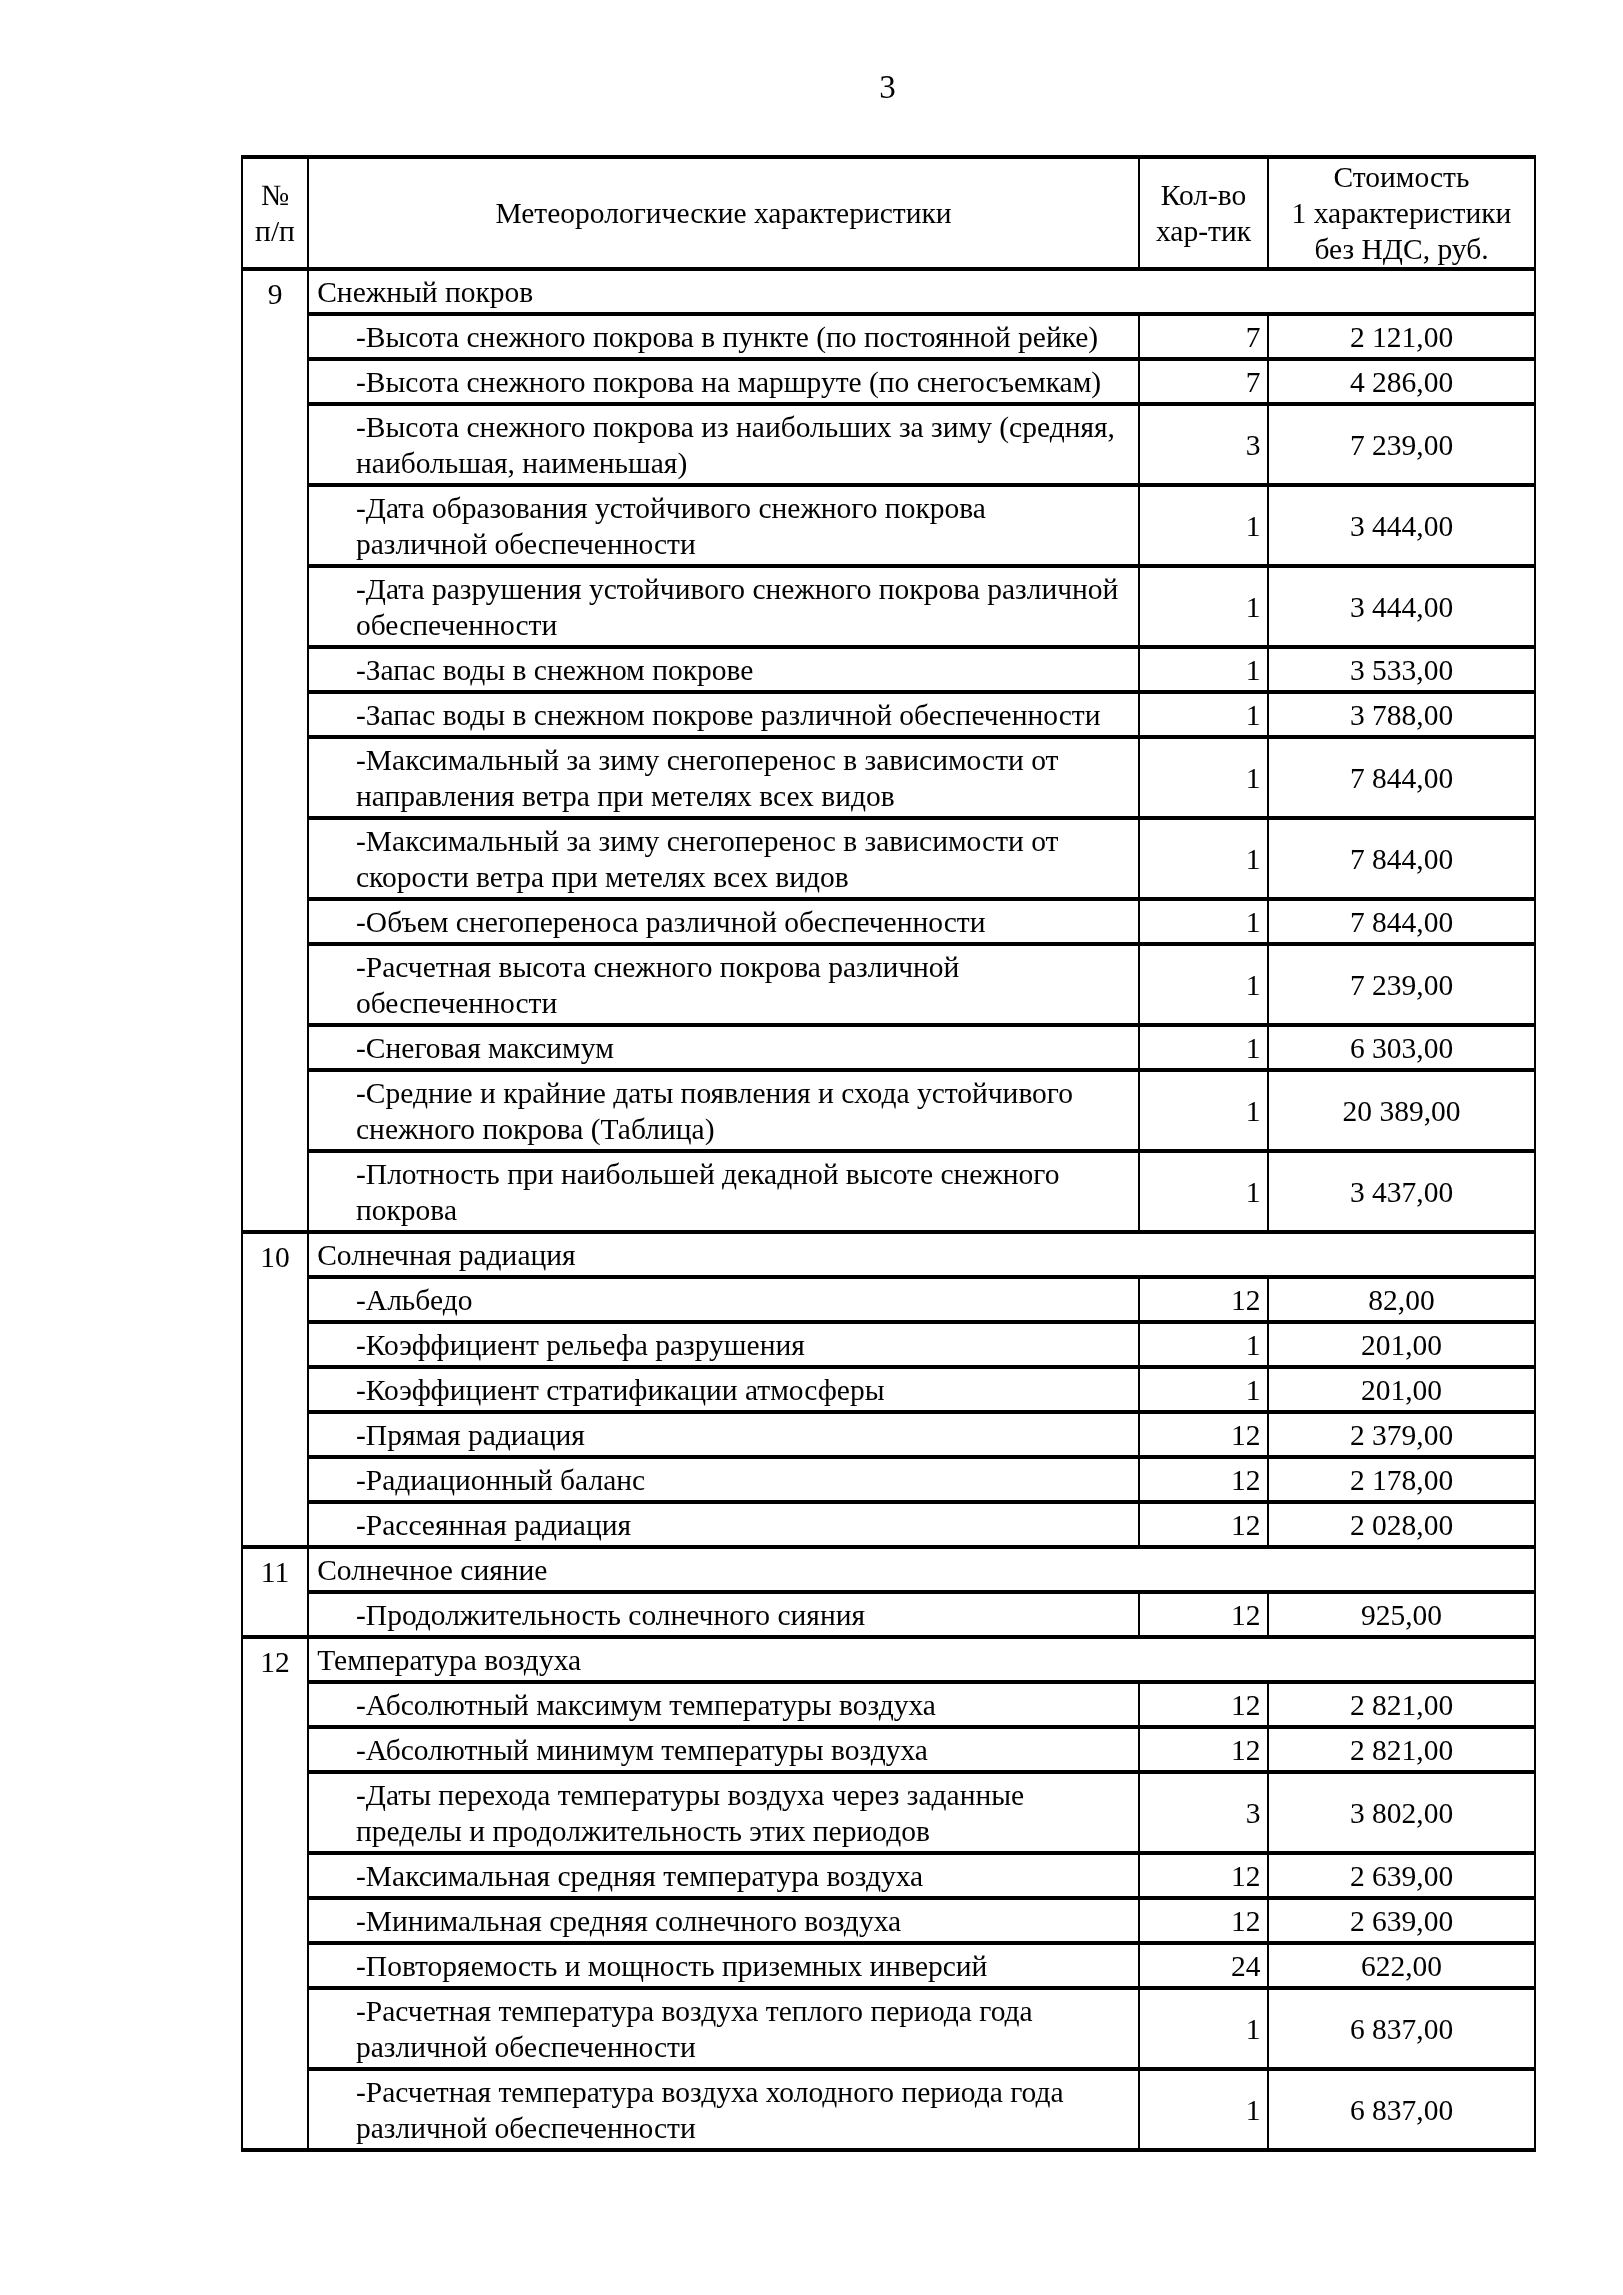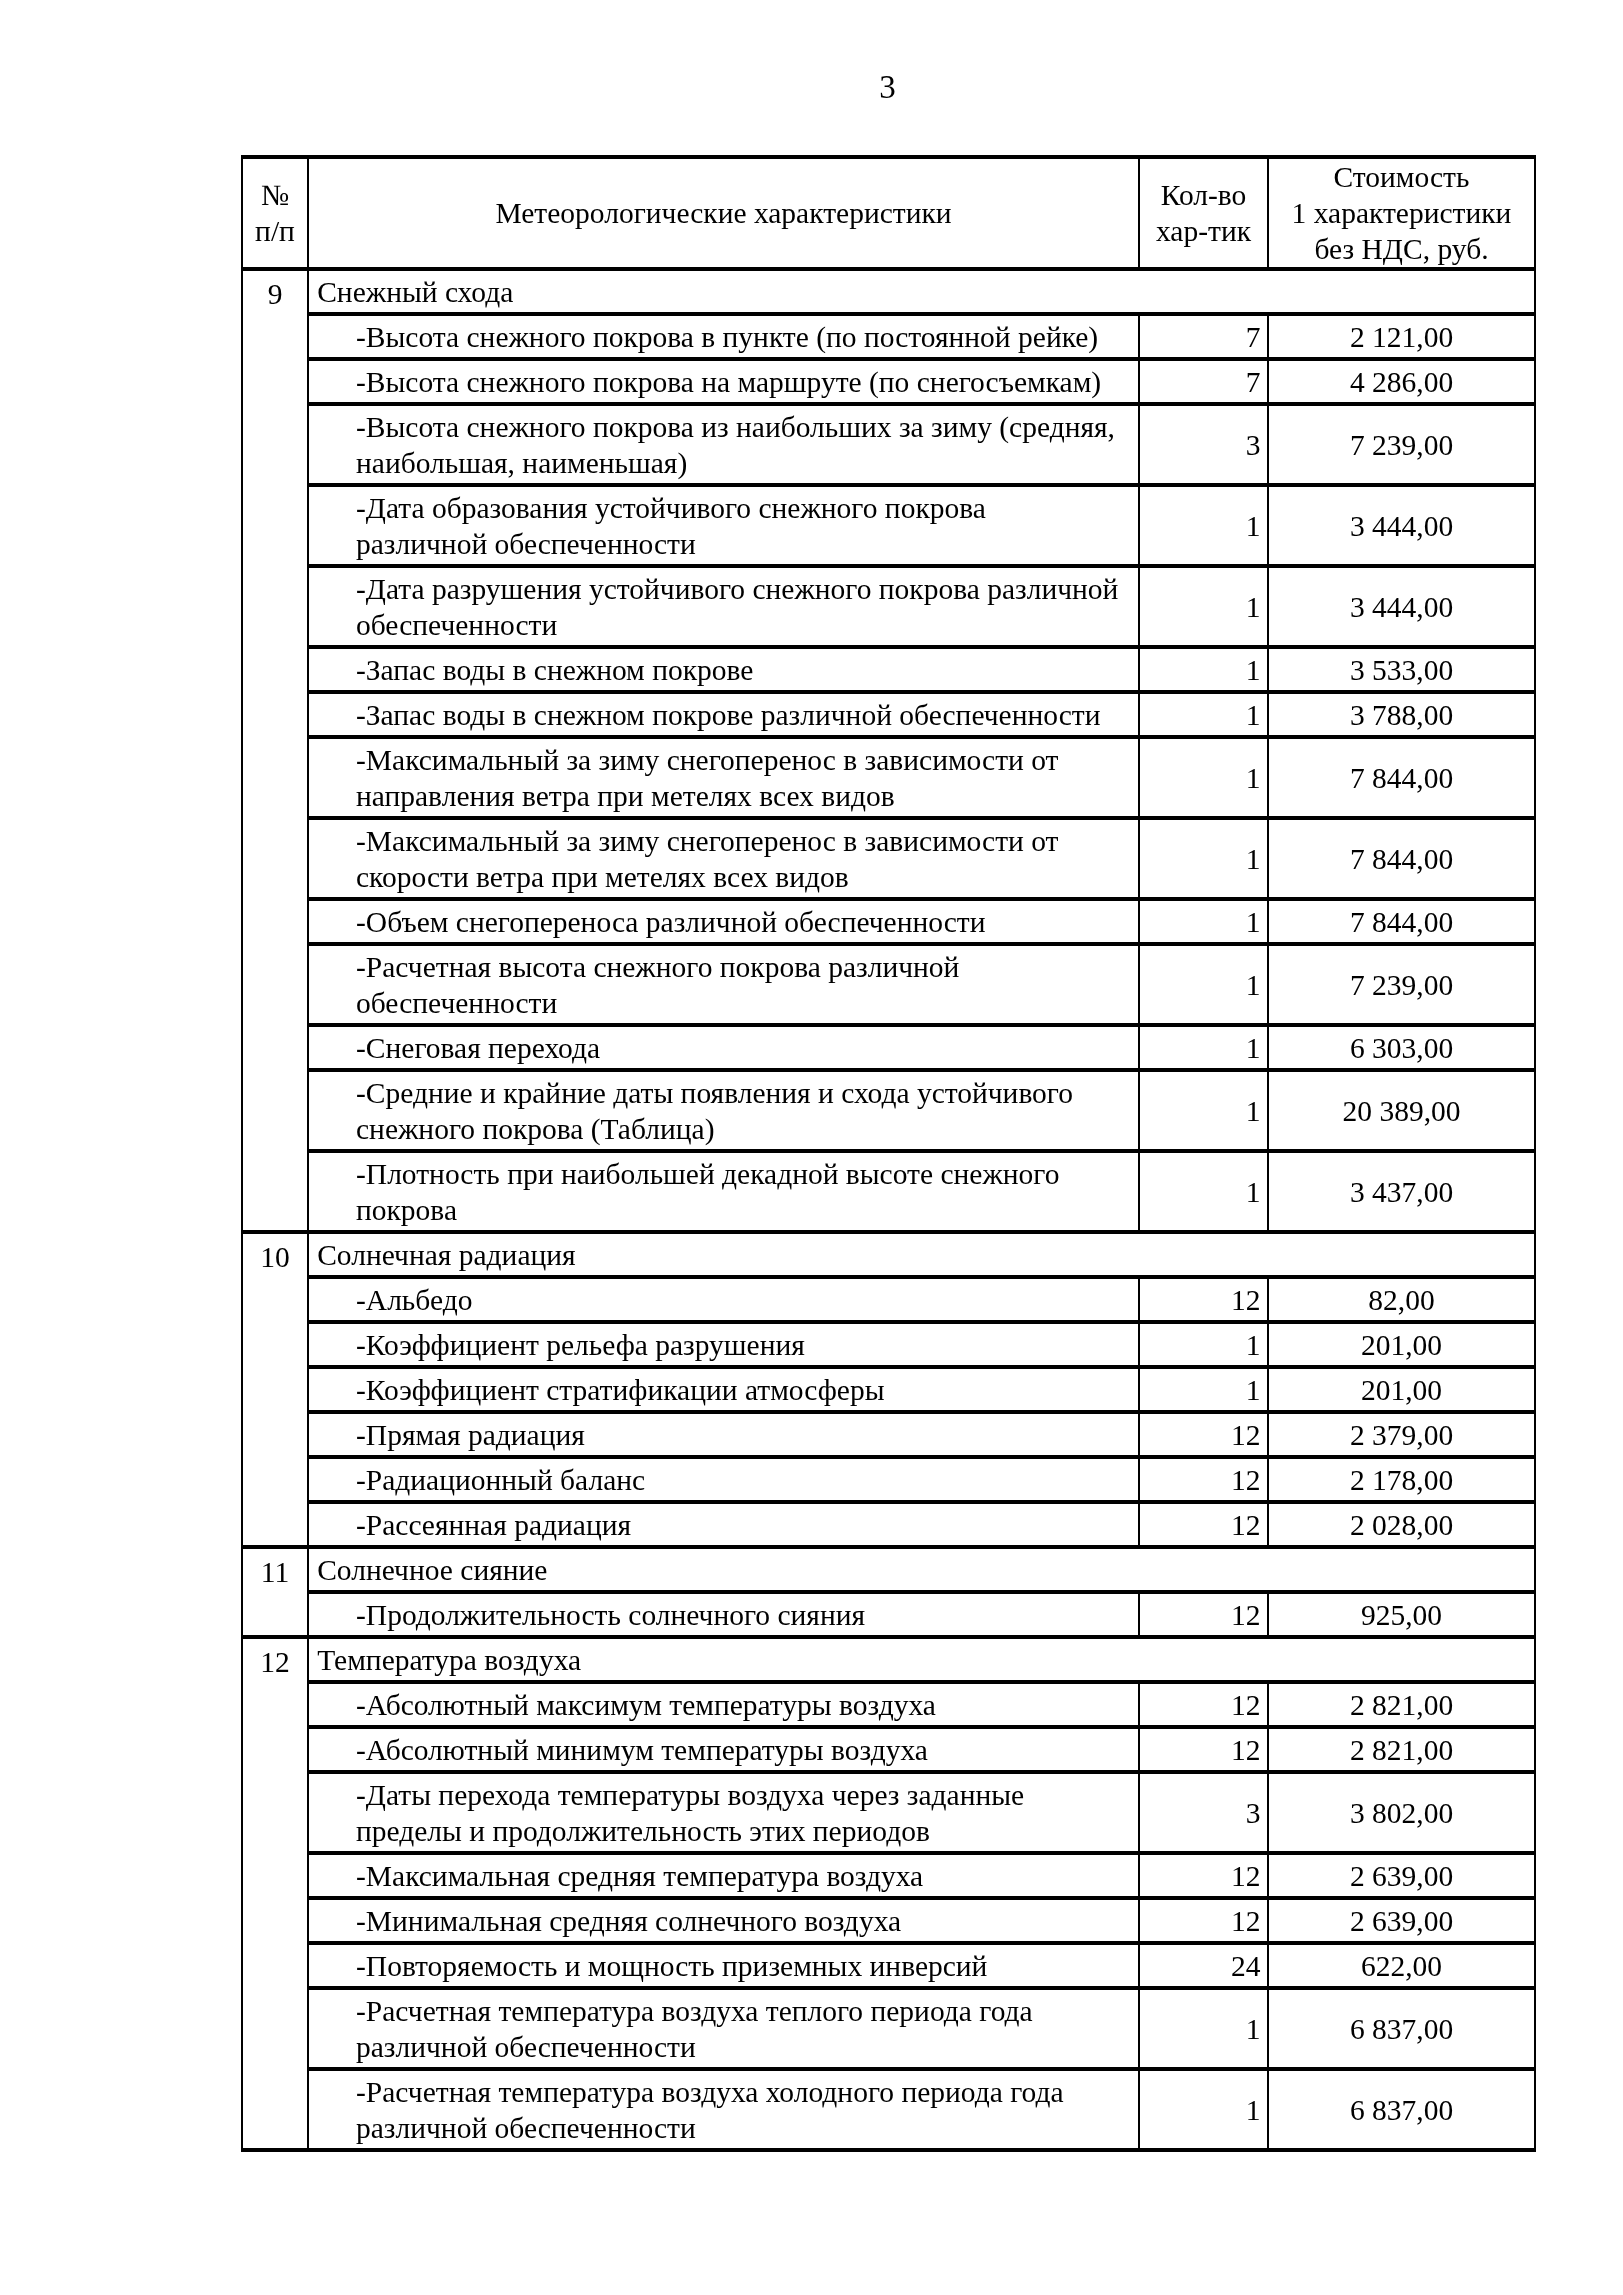--- a/index.html
+++ b/index.html
@@ -95,21 +95,21 @@
       <th class="vline">Кол-во
 хар-тик</th>
       <th class="vline">Стоимость
 1 характеристики
 без НДС, руб.</th>
     </tr>
   </thead>
   <tbody id="table-body">
       <tr>
         <td class="num-cell" rowspan="15">9</td>
-        <td class="section-title vline" colspan="3">Снежный схода</td>
+        <td class="section-title vline" colspan="3">Снежный покров</td>
       </tr>
       <tr>
         <td class="label-cell vline">-Высота снежного покрова в пункте (по постоянной рейке)</td>
         <td class="qty-cell vline">7</td>
         <td class="price-cell vline">2 121,00</td>
       </tr>
       <tr>
         <td class="label-cell vline">-Высота снежного покрова на маршруте (по снегосъемкам)</td>
         <td class="qty-cell vline">7</td>
         <td class="price-cell vline">4 286,00</td>
@@ -159,21 +159,21 @@
         <td class="qty-cell vline">1</td>
         <td class="price-cell vline">7 844,00</td>
       </tr>
       <tr>
         <td class="label-cell vline">-Расчетная высота снежного покрова различной
 обеспеченности</td>
         <td class="qty-cell vline">1</td>
         <td class="price-cell vline">7 239,00</td>
       </tr>
       <tr>
-        <td class="label-cell vline">-Снеговая перехода</td>
+        <td class="label-cell vline">-Снеговая максимум</td>
         <td class="qty-cell vline">1</td>
         <td class="price-cell vline">6 303,00</td>
       </tr>
       <tr>
         <td class="label-cell vline">-Средние и крайние даты появления и схода устойчивого
 снежного покрова (Таблица)</td>
         <td class="qty-cell vline">1</td>
         <td class="price-cell vline">20 389,00</td>
       </tr>
       <tr>

